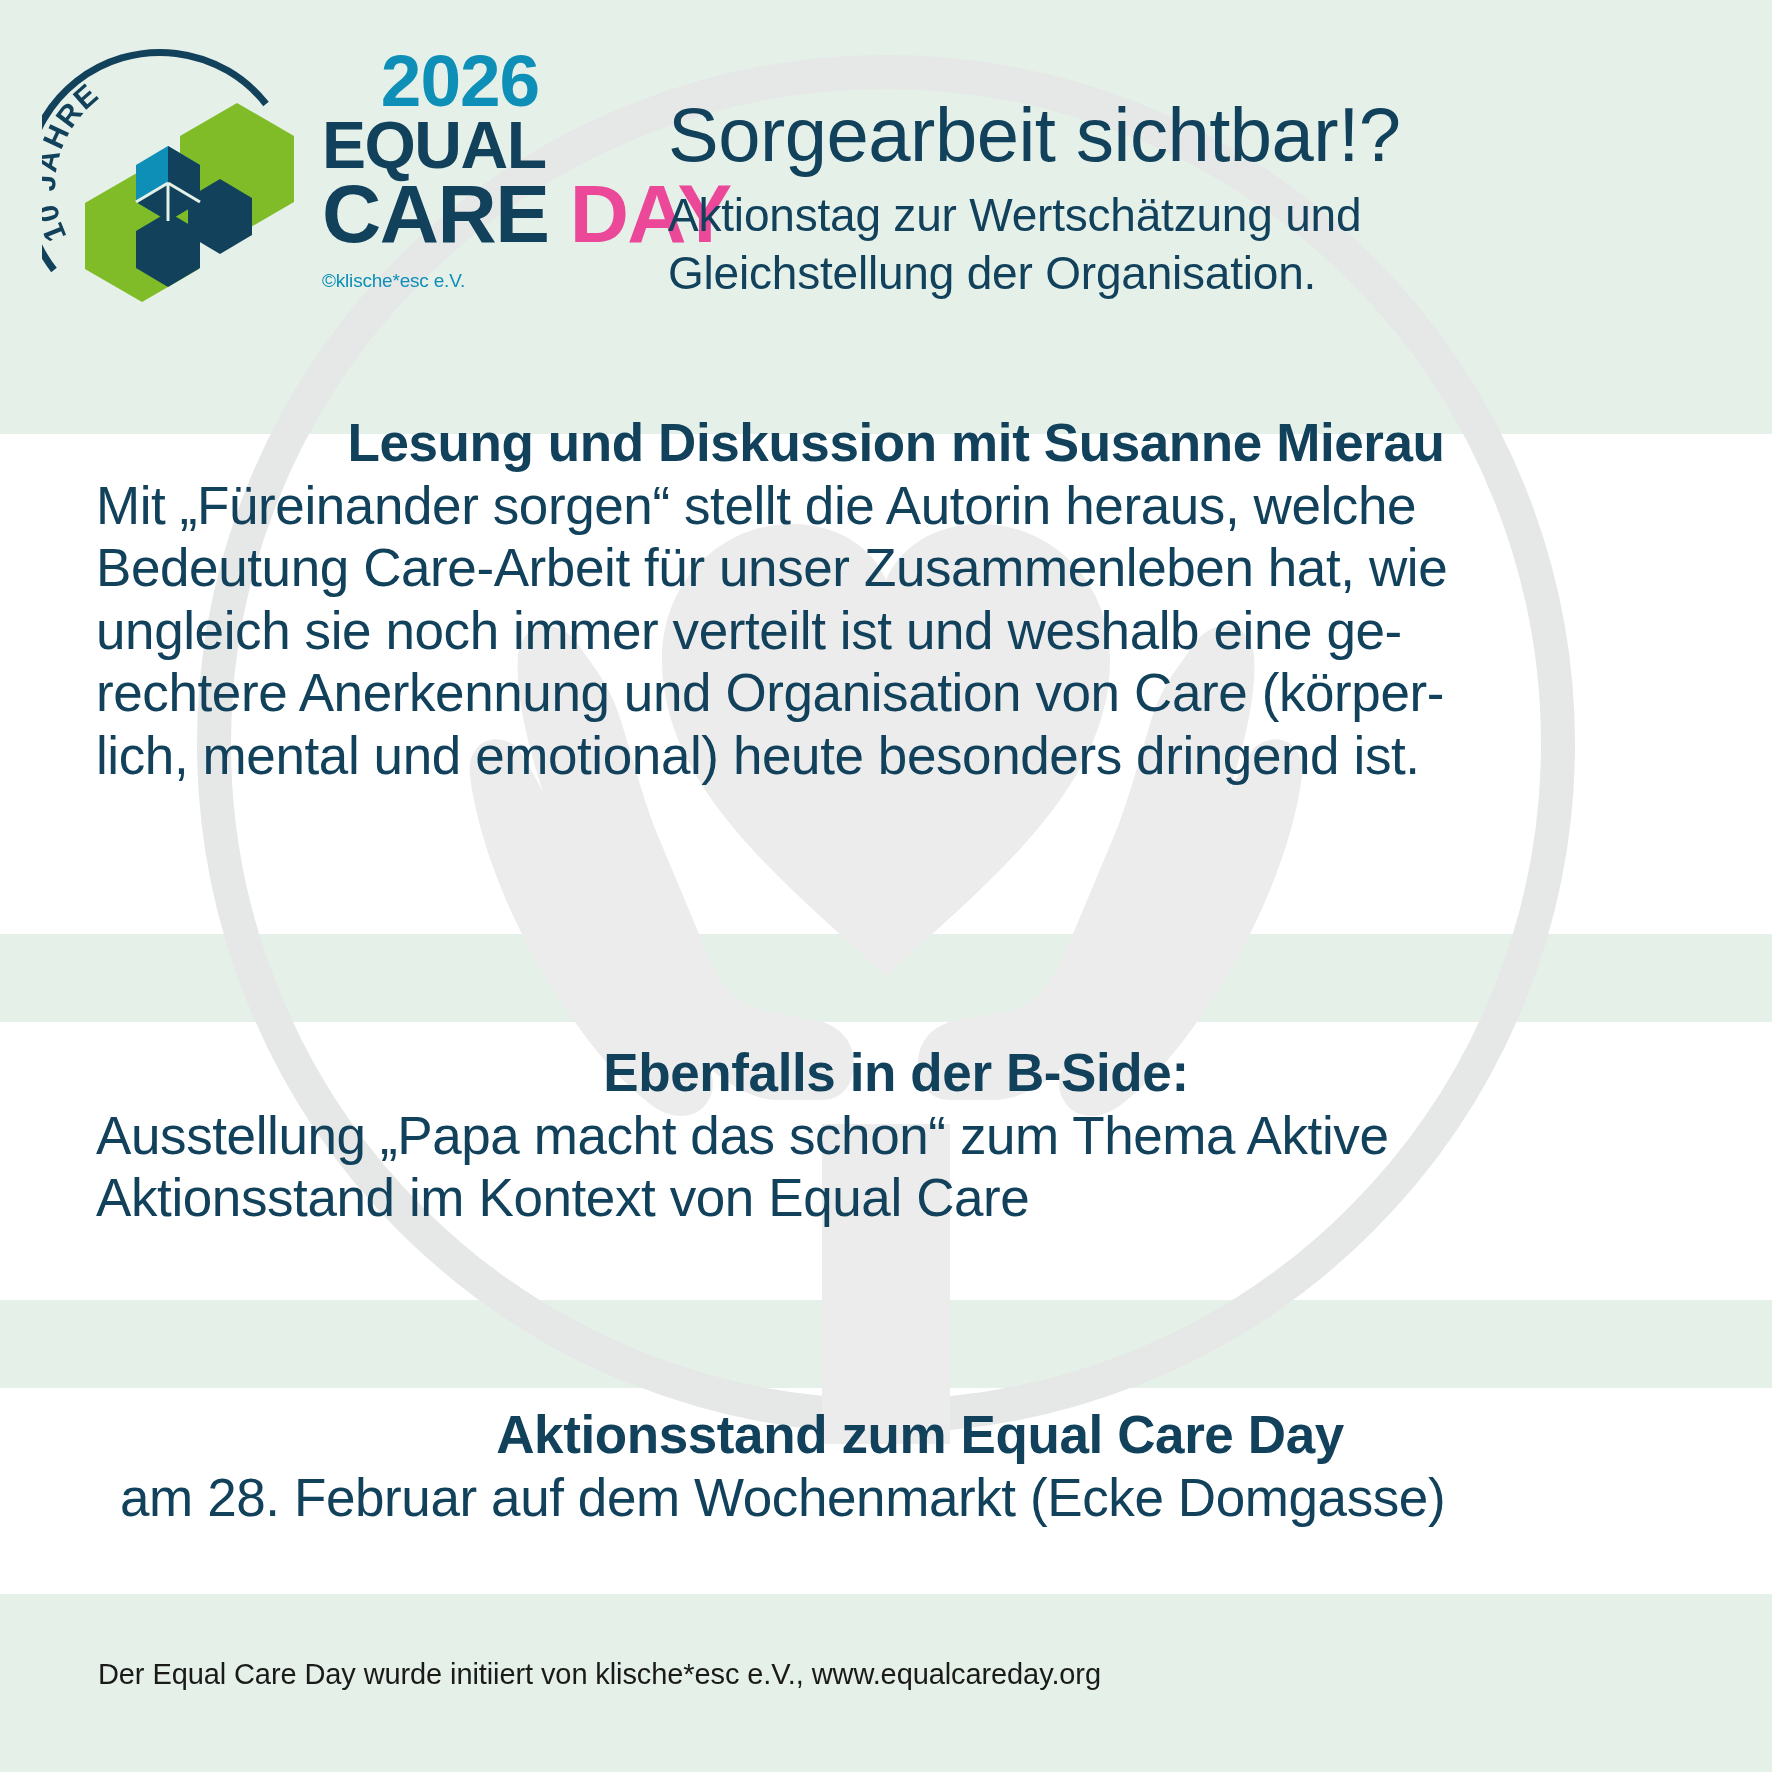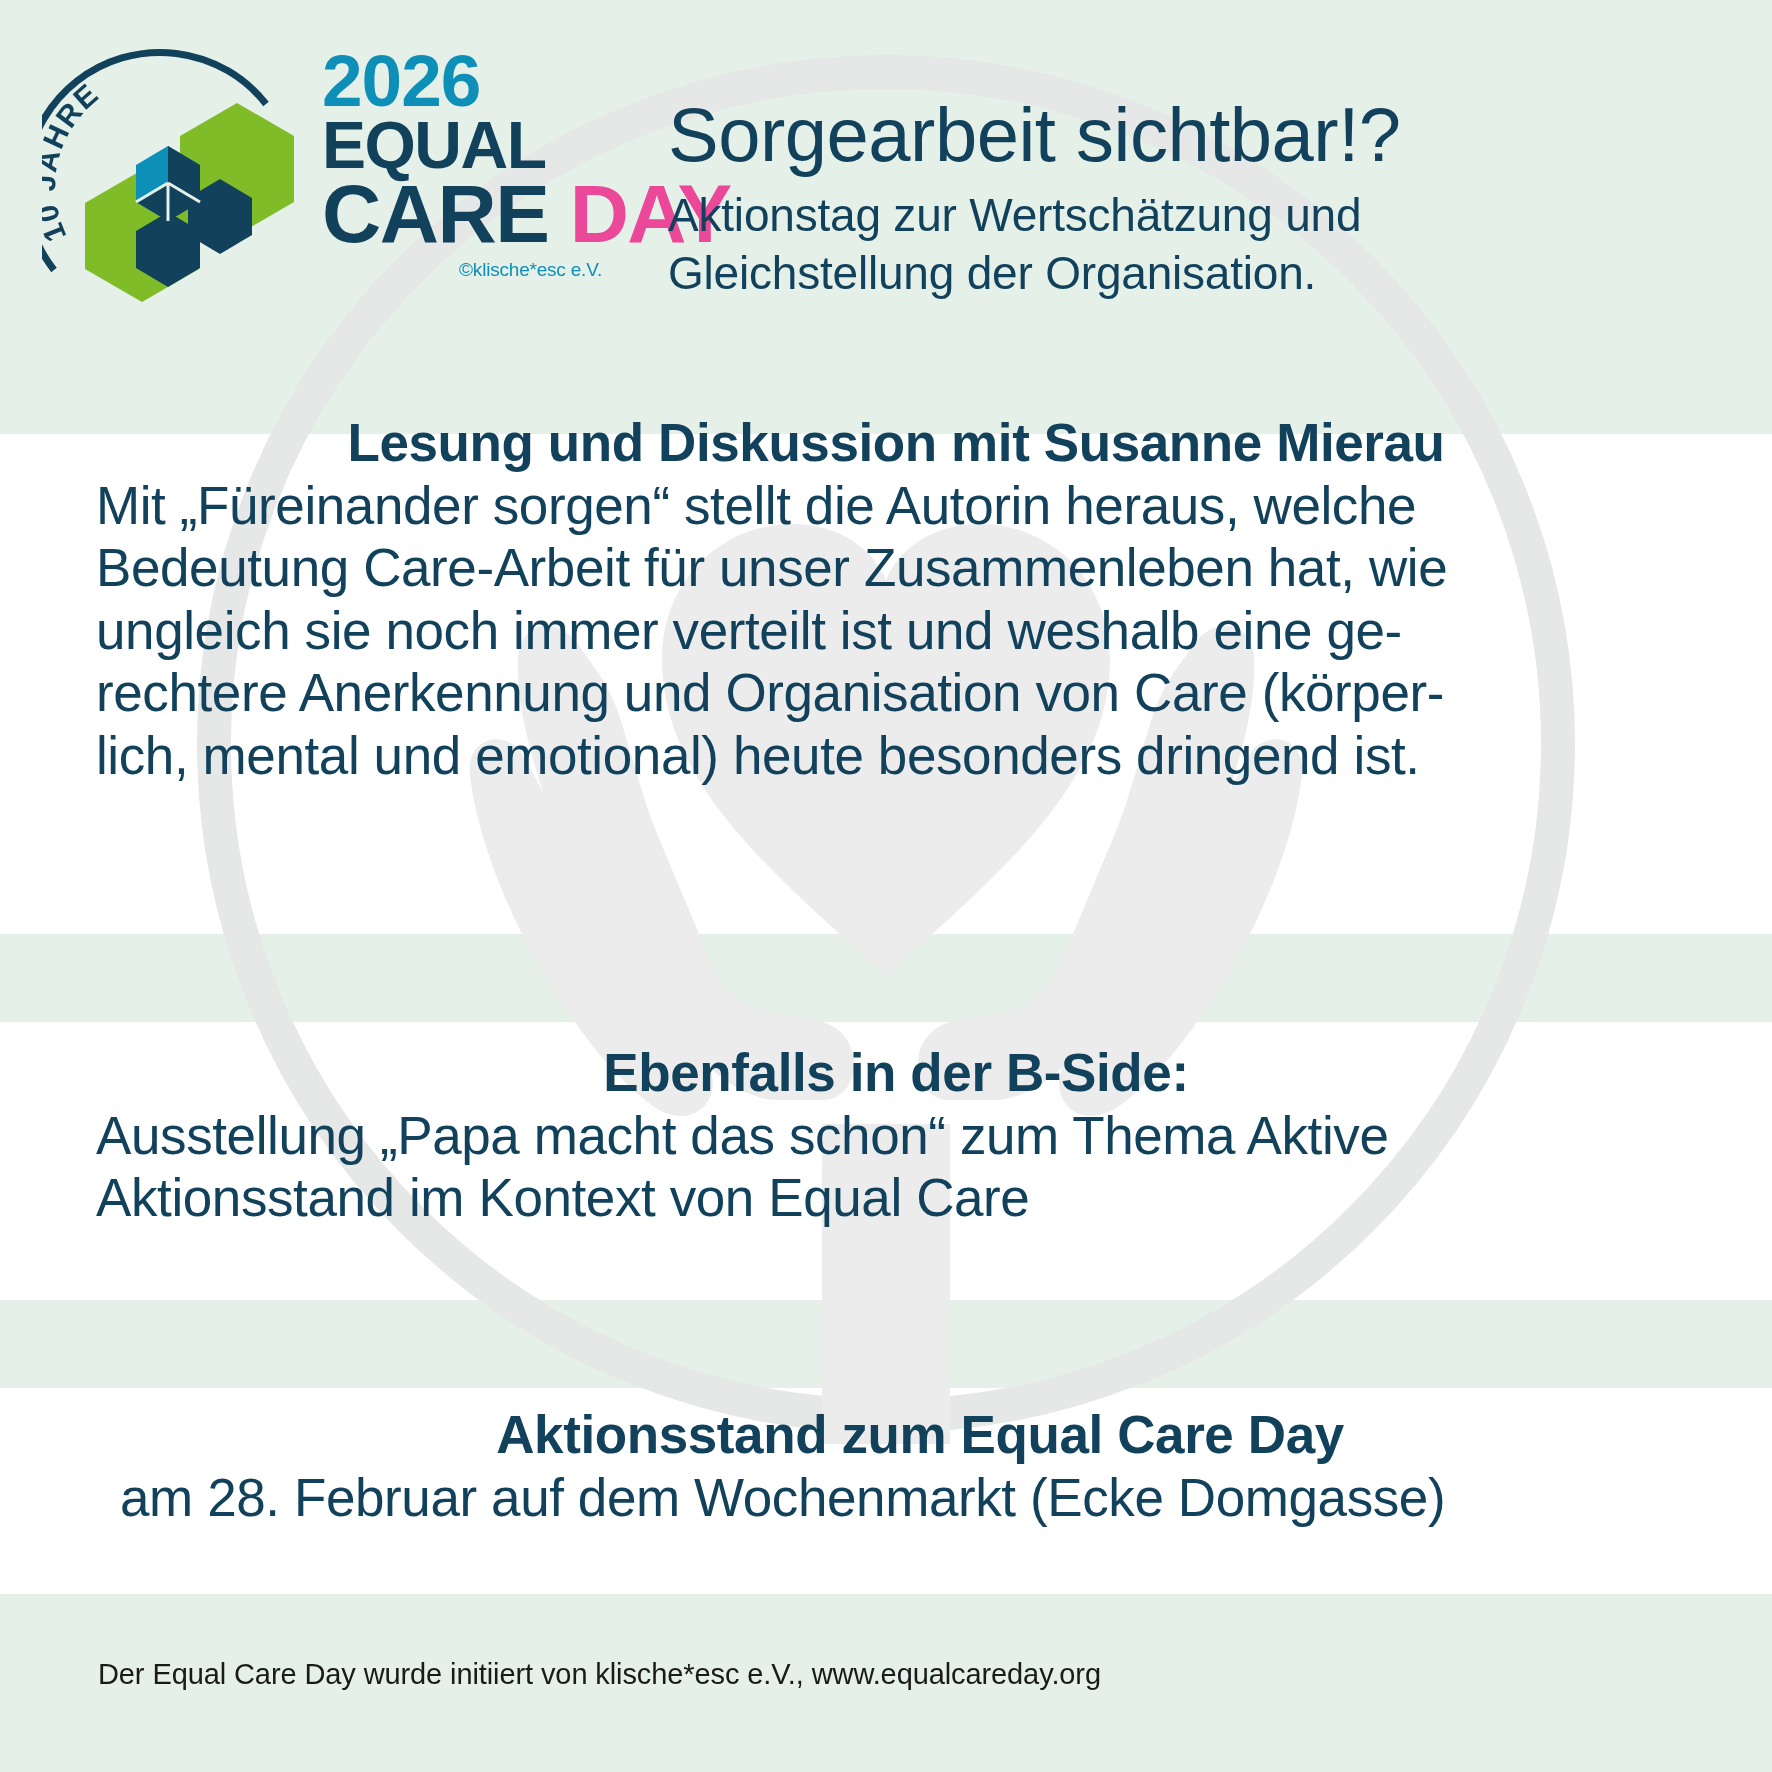--- a/index.html
+++ b/index.html
@@ -71,21 +71,21 @@
     top: 4px;
     width: 280px;
   }
   .logo-year {
     font-family: "Liberation Sans", sans-serif;
     font-weight: bold;
     font-size: 73px;
     line-height: 0.95;
     letter-spacing: -1px;
     color: #0e8fb8;
-    text-align: left;
+    text-align: center;
     padding-right: 4px;
   }
   .logo-equal {
     font-family: "Liberation Sans", sans-serif;
     font-weight: bold;
     font-size: 66px;
     line-height: 0.92;
     letter-spacing: -1.5px;
     color: #12415c;
   }
@@ -98,22 +98,21 @@
     color: #12415c;
     text-align: right;
     white-space: nowrap;
   }
   .logo-careday .day { color: #ec4899; }
   .logo-copy {
     font-family: "Liberation Sans", sans-serif;
     font-size: 19px;
     font-weight: normal;
     color: #0e8fb8;
-    text-align: right;
-    margin-top: 7px;
+    margin-top: 18px;
     letter-spacing: -0.2px;
   }
 
   
   .header-text {
     position: absolute;
     left: 668px;
     top: 96px;
     width: 1060px;
   }

